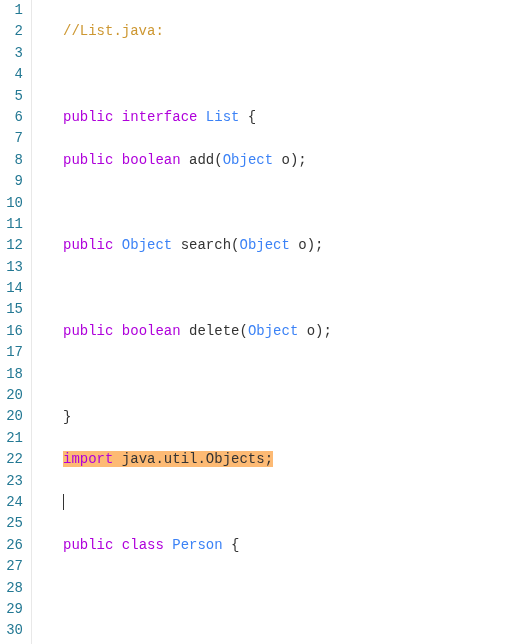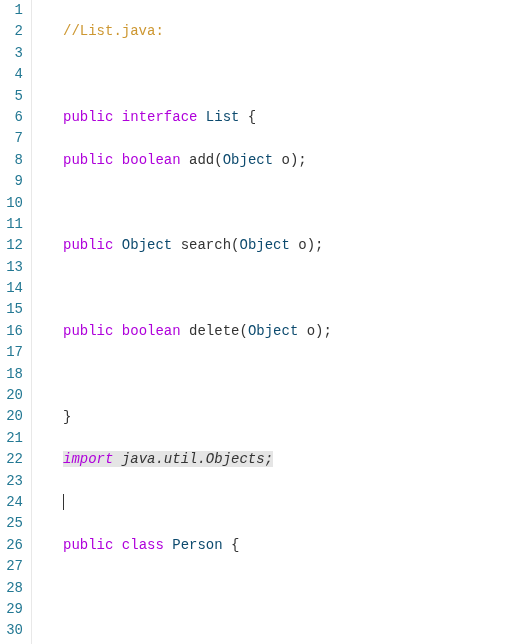--- a/index.html
+++ b/index.html
@@ -36,26 +36,25 @@
   color: #333333;
   white-space: pre;
   margin-left: 23px;
 }
 .line {
   display: block;
   height: 21.4px;
 }
 .t-comment { color: #cd9731; }
 .t-kw { color: #af00db; }
-.t-type { color: #0c4a6e; }
+.t-type { color: #3b82f6; }
 .t-ident { color: #333333; }
 .t-punc { color: #333333; }
 .sel {
-  background: #e5e5e5;
-  font-style: italic;
+  background: #fdba74;
 }
 </style>
 </head>
 <body>
 
 <div class="editor">
   <div class="gutter">
     <span class="ln">1</span>
     <span class="ln">2</span>
     <span class="ln">3</span>

